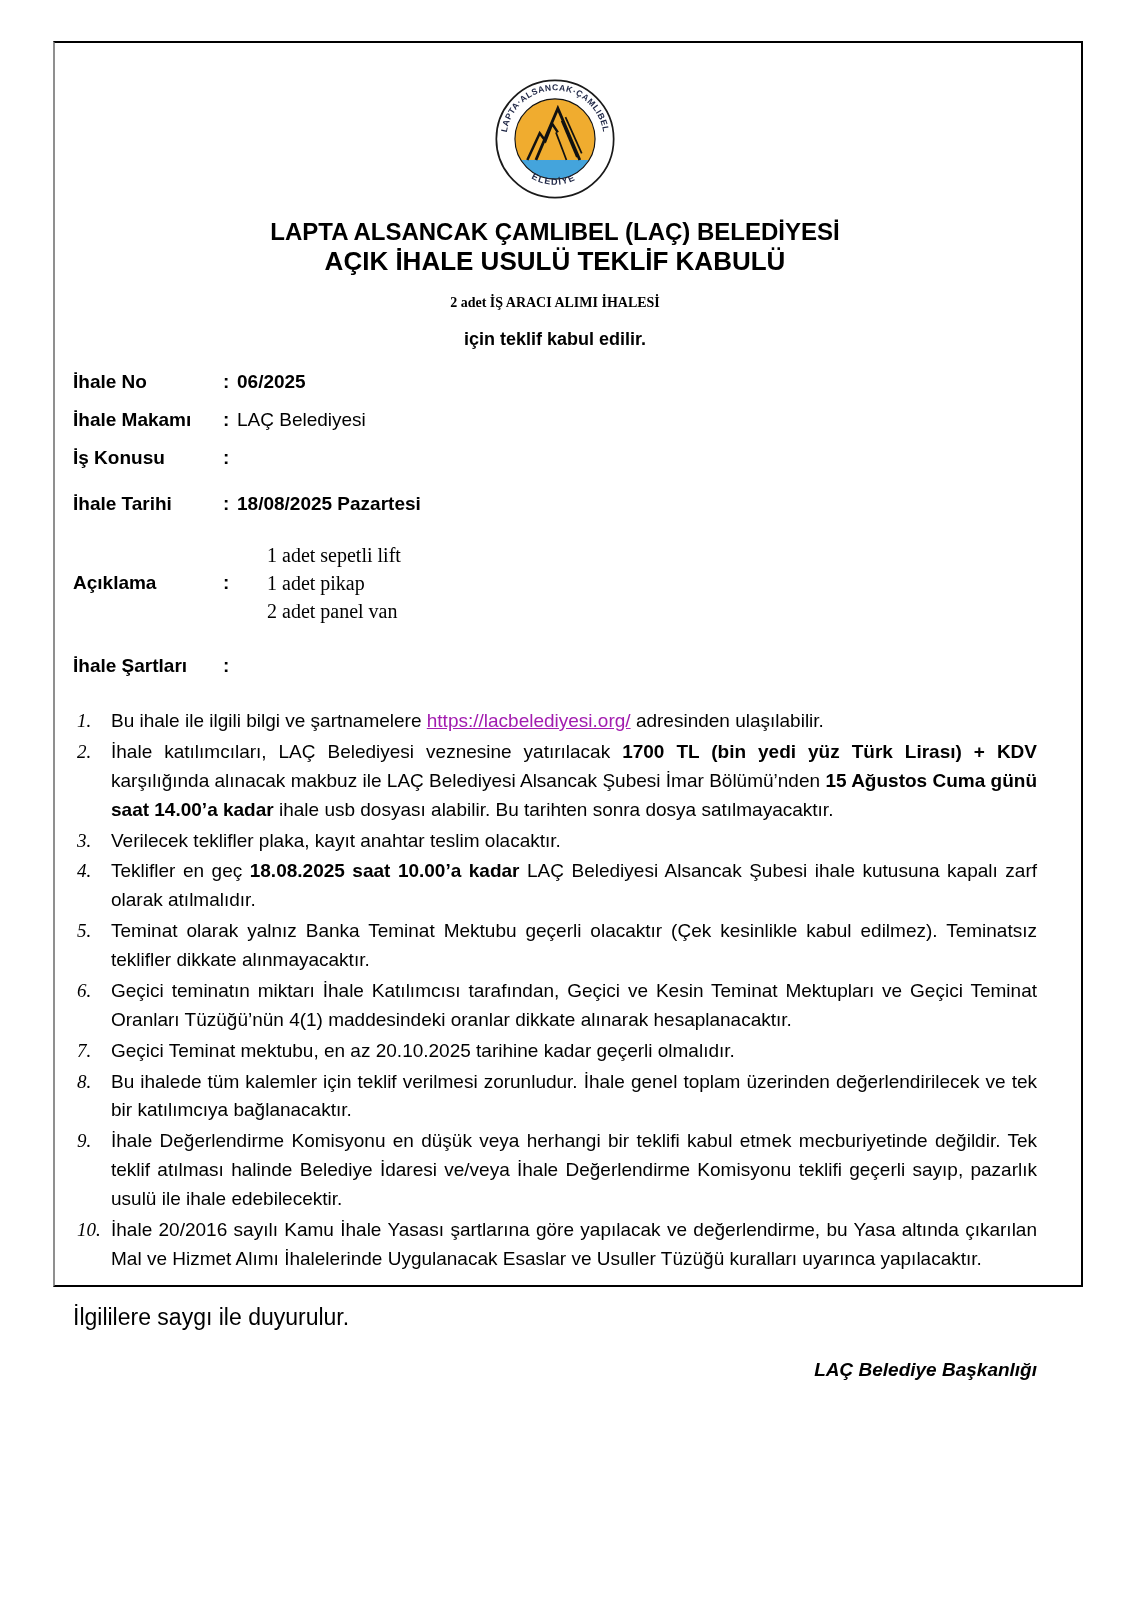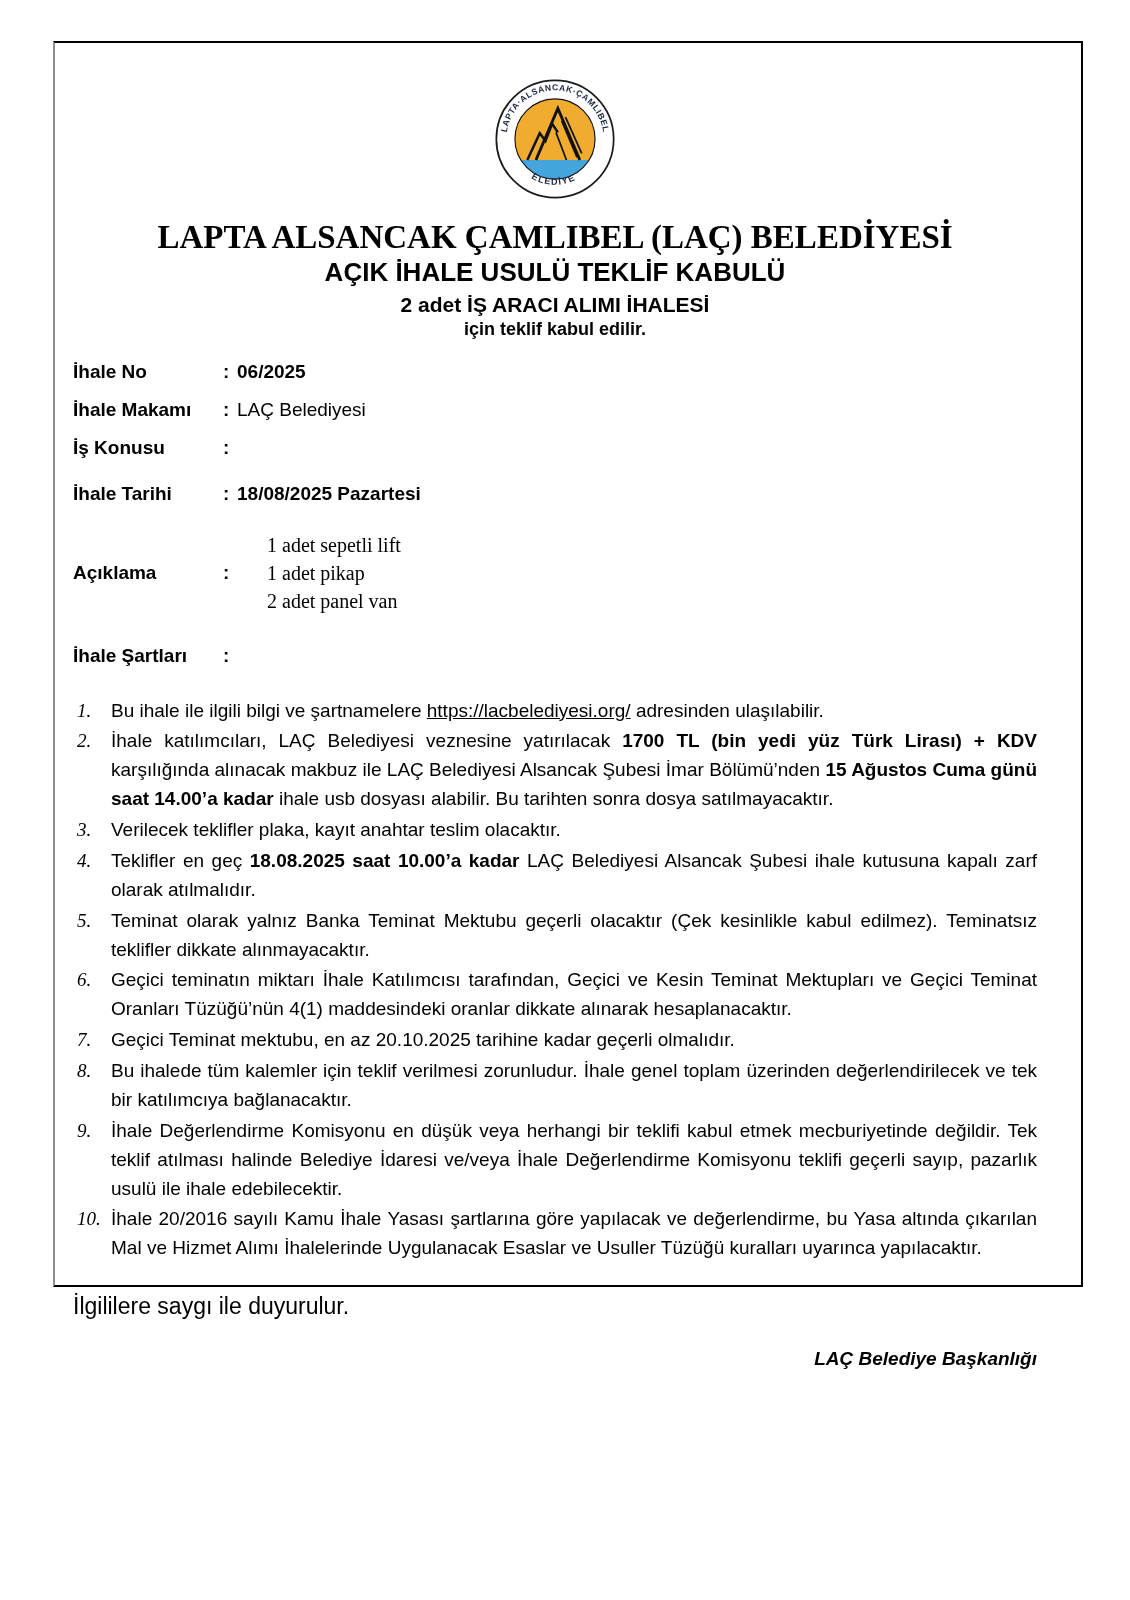--- a/index.html
+++ b/index.html
@@ -8,24 +8,24 @@
     font-family:"Liberation Sans",sans-serif;color:#000;
   }
   .doc{
     position:absolute;left:53px;top:41px;width:1030px;height:1246px;
     box-sizing:border-box;border:2px solid #000;border-left-color:#8f8f8f;
     padding:34px 44px 0 18px;background:#fff;
   }
   .logo-wrap{text-align:center;margin-bottom:12px;}
   .logo{width:124px;height:124px;}
   .titles{text-align:center;line-height:1.22;}
-  .t1{font-size:33px;font-weight:bold;font-family:Liberation Serif, serif;}
+  .t1{font-size:24px;font-weight:bold;}
   .t2{font-size:26px;font-weight:bold;}
-  .t3{font-size:21px;font-weight:bold;margin-top:3px;}
-  .t4{font-size:18px;font-weight:bold;margin-top:1px;}
+  .t3{font-size:14px;font-weight:bold;margin-top:16px;font-family:Liberation Serif, serif;}
+  .t4{font-size:18px;font-weight:bold;margin-top:18px;}
   .fields{margin-top:20px;font-size:19px;}
   .frow{display:flex;margin-bottom:16px;}
   .flabel{width:150px;font-weight:bold;flex:0 0 150px;}
   .fsep{font-weight:bold;width:14px;flex:0 0 14px;}
   .fval{font-weight:bold;}
   .fval.normal{font-weight:normal;}
   .frow.gap-top{margin-top:24px;}
   .aciklama{display:flex;align-items:center;margin-top:26px;font-size:19px;}
   .aciklama .items{
     margin-left:30px;font-family:"Liberation Serif",serif;
@@ -124,21 +124,21 @@
 
       <div class="frow sartlar-row">
         <span class="flabel">İhale Şartları</span>
         <span class="fsep">:</span>
       </div>
     </div>
 
     <ol class="terms">
         <li>
           <span class="num">1.</span>
-          <div class="term-text"><span>Bu ihale ile ilgili bilgi ve şartnamelere </span><a href="#" style="color: #000000;">https://lacbelediyesi.org/</a><span> adresinden ulaşılabilir.</span></div>
+          <div class="term-text"><span>Bu ihale ile ilgili bilgi ve şartnamelere </span><a href="#" style="color: #a21caf;">https://lacbelediyesi.org/</a><span> adresinden ulaşılabilir.</span></div>
         </li>
         <li>
           <span class="num">2.</span>
           <div class="term-text"><span>İhale katılımcıları, LAÇ Belediyesi veznesine yatırılacak </span><span class="b">1700 TL (bin yedi yüz Türk Lirası) + KDV</span><span> karşılığında alınacak makbuz ile LAÇ Belediyesi Alsancak Şubesi İmar Bölümü’nden </span><span class="b">15 Ağustos Cuma günü saat 14.00’a kadar</span><span> ihale usb dosyası alabilir. Bu tarihten sonra dosya satılmayacaktır.</span></div>
         </li>
         <li>
           <span class="num">3.</span>
           <div class="term-text"><span>Verilecek teklifler plaka, kayıt anahtar teslim olacaktır.</span></div>
         </li>
         <li>

